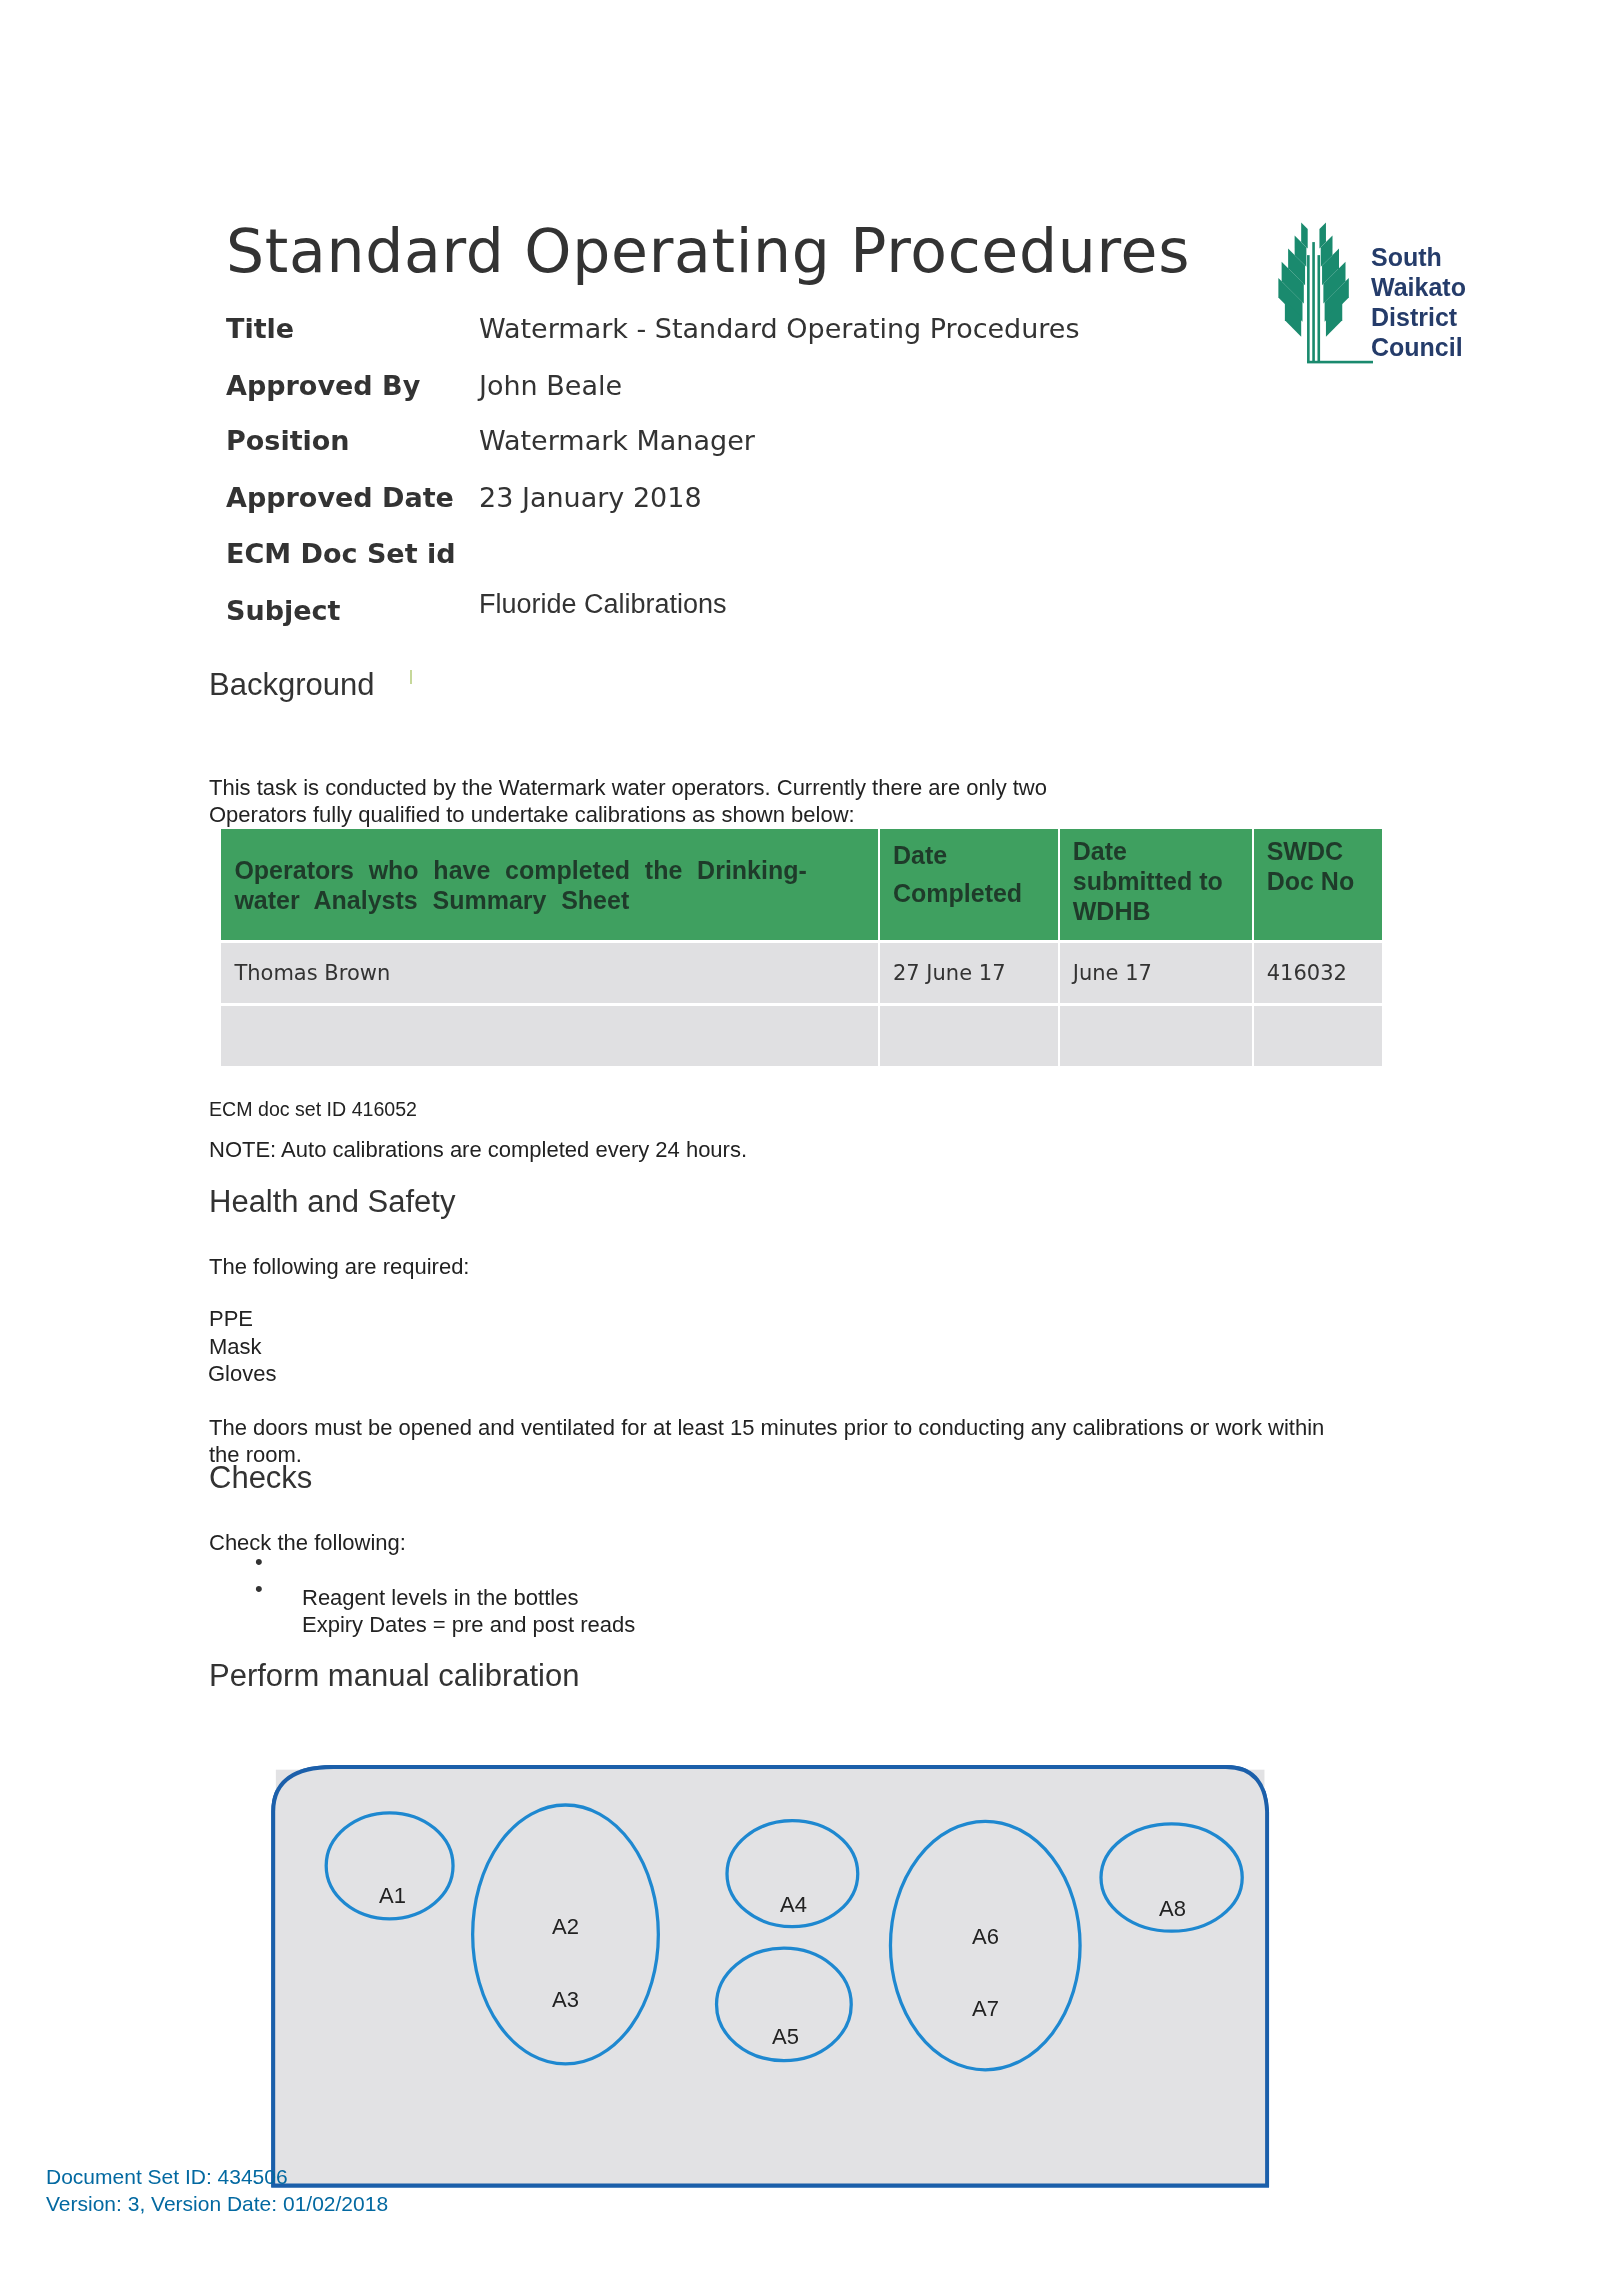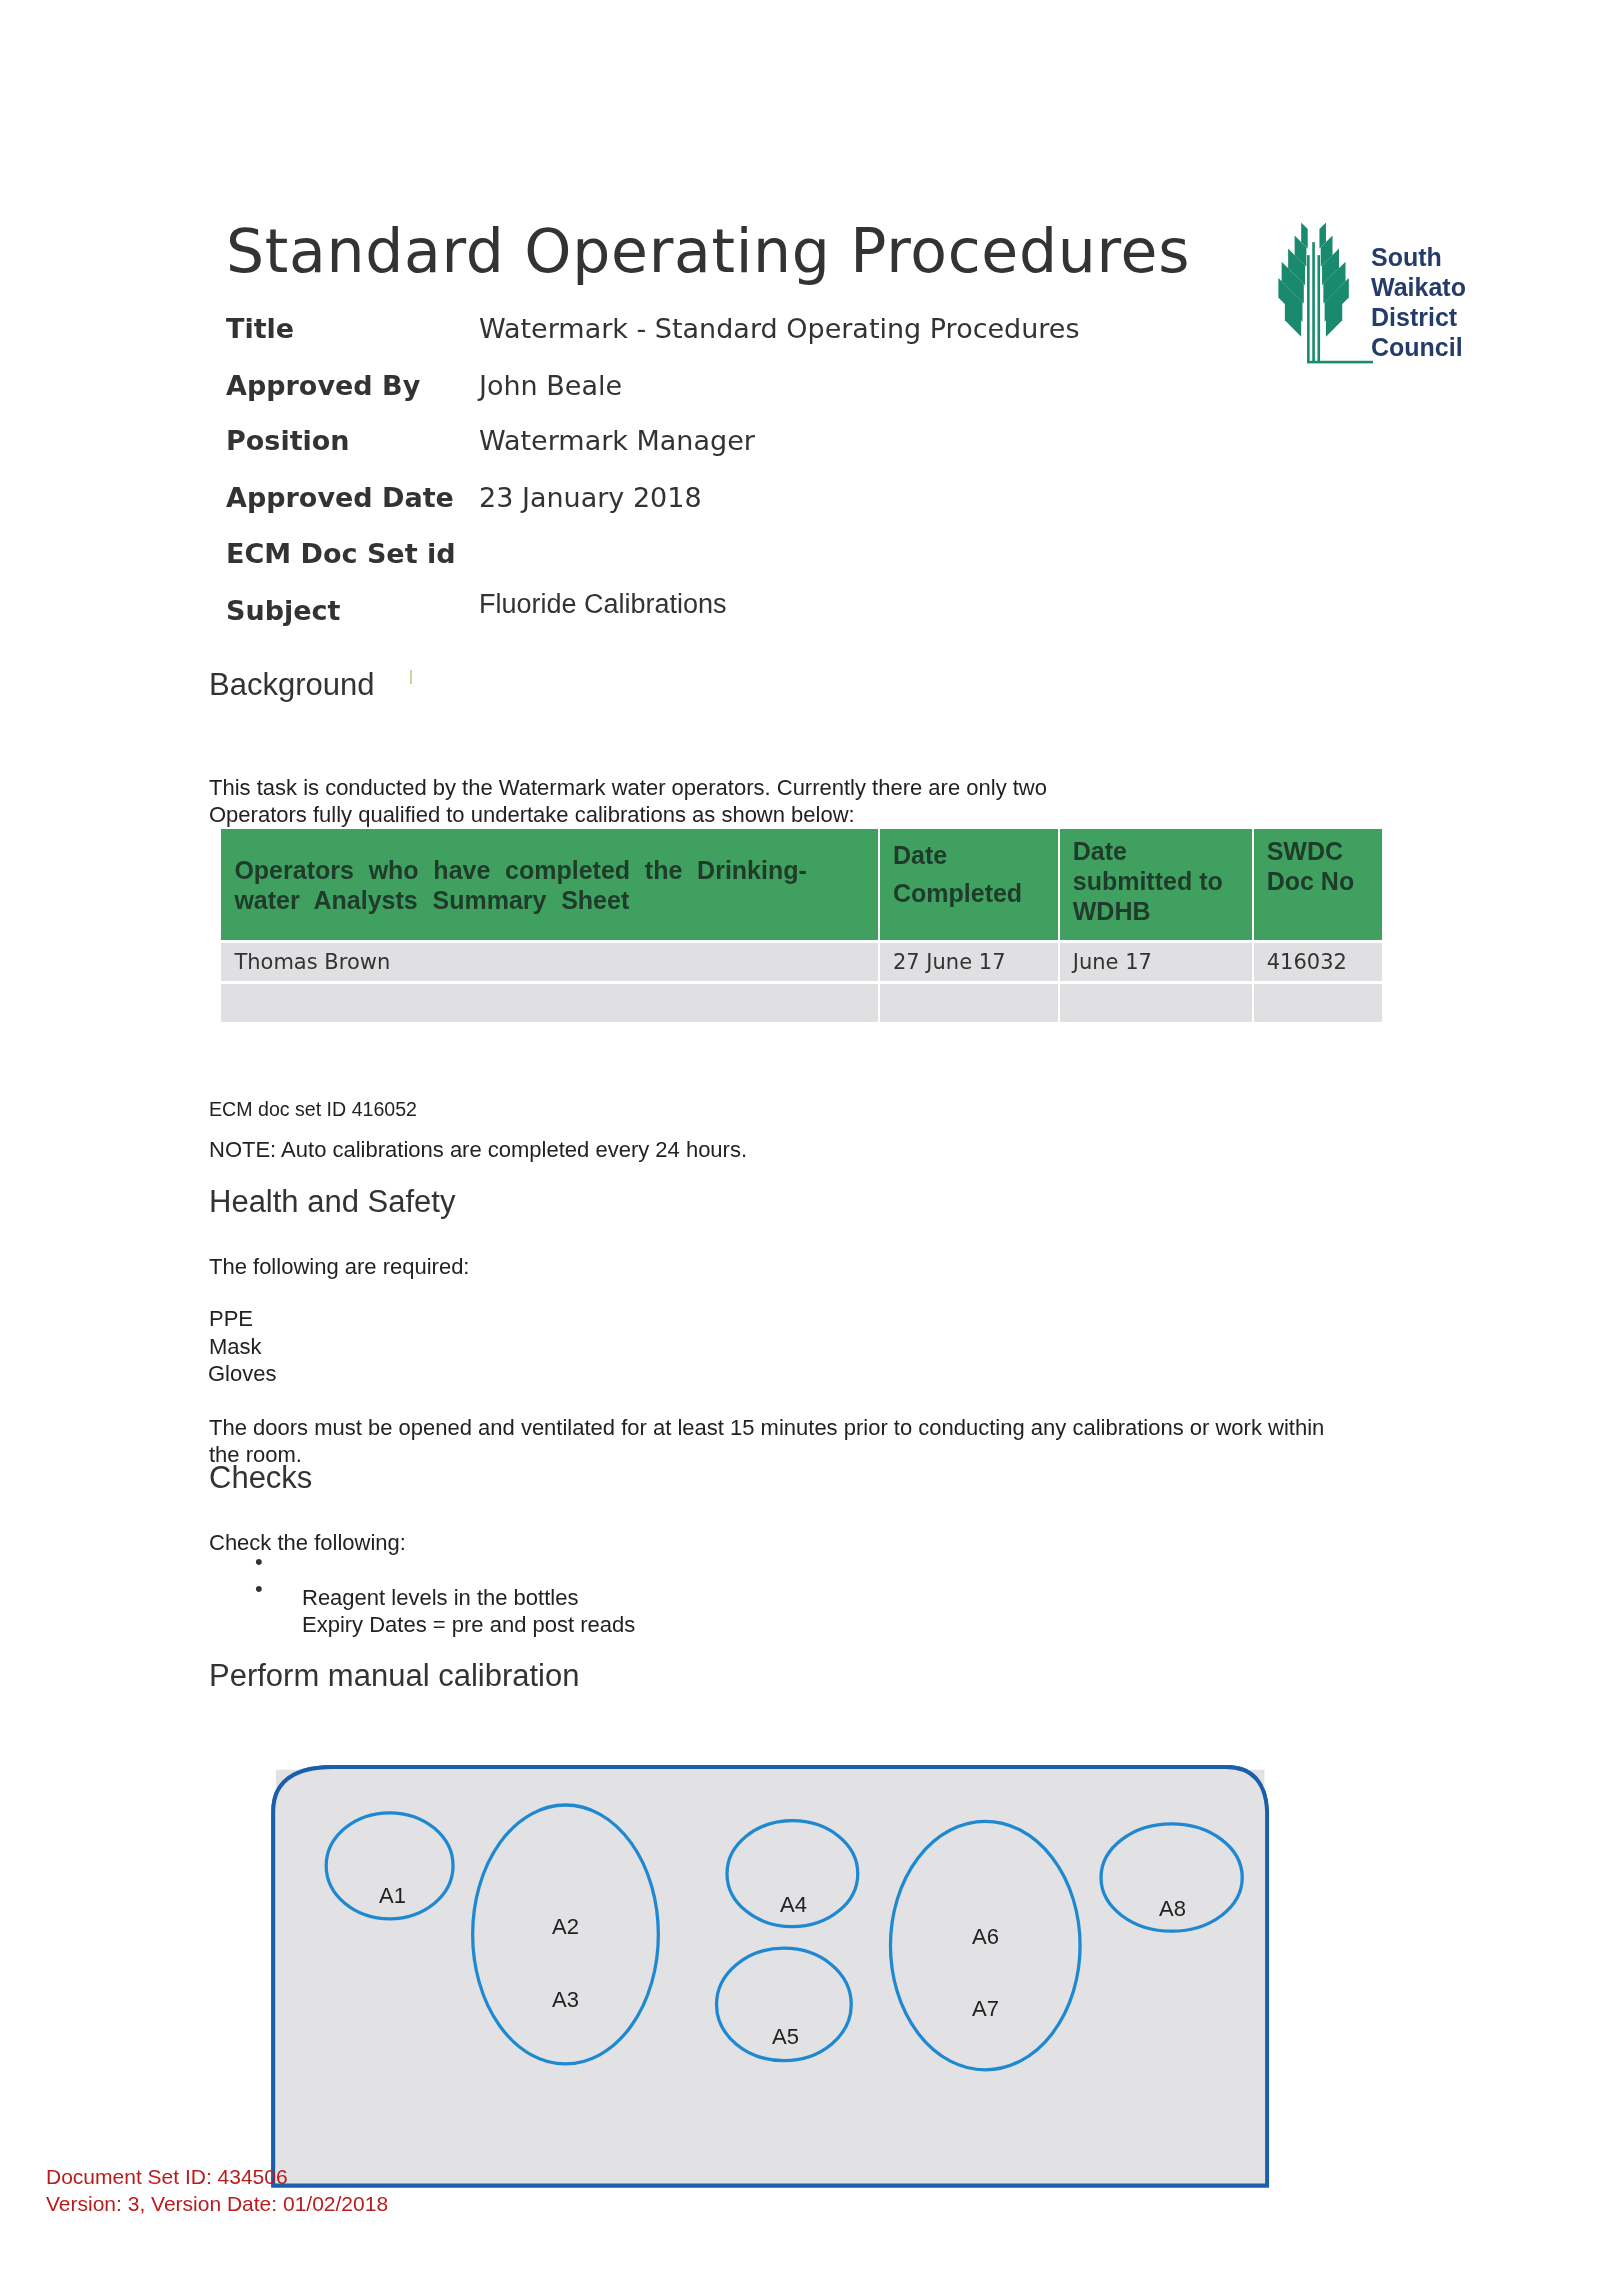--- a/index.html
+++ b/index.html
@@ -11,24 +11,24 @@
   .meta-value { position: absolute; left: 479px; font-size: 27px; color: #333; white-space: nowrap; }
   .meta-value.sans { font-family: "Liberation Sans", sans-serif; font-size: 27px; margin-top: 8px; }
   .logo { left: 1275px; top: 216px; width: 216px; height: 157px; }
   .logo-text { position: absolute; left: 96px; top: 26px; font-family: "Liberation Sans", sans-serif; font-weight: bold; font-size: 25px; line-height: 30px; color: #253c6a; }
   .h2 { position: absolute; font-family: "Liberation Sans", sans-serif; font-weight: normal; font-size: 31px; color: #333; white-space: nowrap; }
   .p { position: absolute; font-family: "Liberation Sans", sans-serif; font-size: 22px; line-height: 27.5px; color: #222; white-space: nowrap; margin-top: 35px; }
   .mark { position: absolute; left: 410px; top: 670px; width: 2px; height: 14.4px; background: #c6d89a; }
   table.ops { position: absolute; left: 222px; top: 826px; width: 1165px; border-collapse: separate; border-spacing: 2.6px 3.9px; margin-left:-2.6px; }
   table.ops th { background: #3fa060; text-align: left; vertical-align: top; font-family: "Liberation Sans", sans-serif; font-weight: bold; font-size: 25px; line-height: 30px; color: #1f3b2a; padding: 6.5px 13px; height: 98px; }
   table.ops th.wide { vertical-align: middle; word-spacing: 7.8px; }
-  table.ops td { background: #e0e0e2; font-family: "DejaVu Sans", sans-serif; font-size: 21px; color: #333; padding: 0 13px; height: 38px; }
+  table.ops td { background: #e0e0e2; font-family: "DejaVu Sans", sans-serif; font-size: 21px; color: #333; padding: 11px 13px; height: 38px; }
   .bullet { position: absolute; font-size: 22px; color: #333; font-family: "Liberation Sans", sans-serif; }
   .diagram { position: absolute; left: 268px; top: 1759px; width: 1020px; height: 432px; }
-  .footer { position: absolute; left: 46px; font-family: "Liberation Sans", sans-serif; font-size: 21px; color: #b91c1c; white-space: nowrap; }
+  .footer { position: absolute; left: 46px; font-family: "Liberation Sans", sans-serif; font-size: 21px; color: #0369a1; white-space: nowrap; }
 </style>
 </head>
 <body>
 
 <div class="abs page-title">Standard Operating Procedures</div>
 
 <div class="abs logo">
   <svg width="98" height="150" viewBox="0 0 150 230" style="position:absolute;left:0;top:0;">
     <g fill="#1a8a6e">
 

